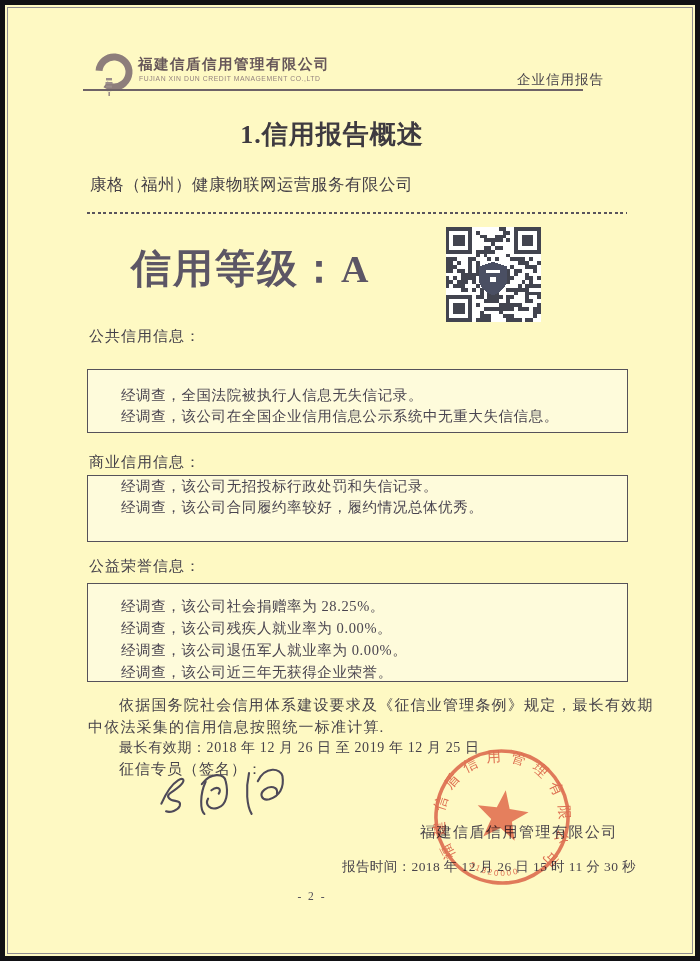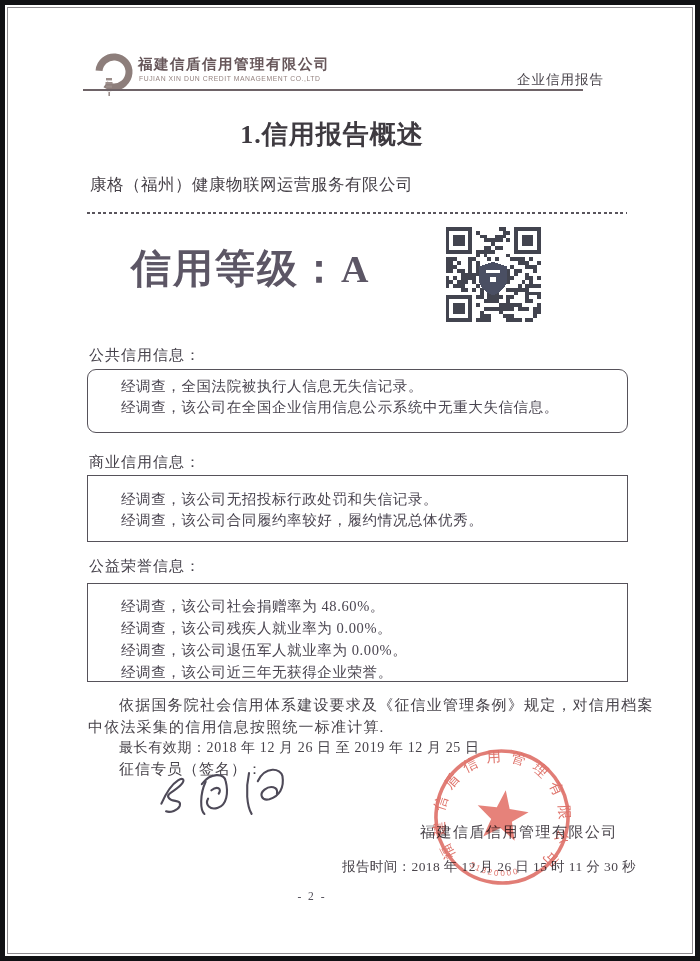--- a/index.html
+++ b/index.html
@@ -1,18 +1,18 @@
 <!DOCTYPE html>
 <html><head>
 <meta charset="utf-8">
 <style>
   html,body{margin:0;padding:0;background:#e8e8e8;}
   .page{
     position:relative; width:700px; height:961px; margin:0 auto;
-    background:#ffffff; box-sizing:border-box;
+    background:#fef9c3; box-sizing:border-box;
     border:5px solid #111114;
     font-family:"Liberation Serif","DejaVu Serif",serif;
     color:#47434a; overflow:hidden;
   }
   .inner-frame{
     position:absolute; left:2px; top:2px; right:2px; bottom:2px;
     border:1px solid #8f8c90; pointer-events:none;
   }
   
   .logo{position:absolute; left:84px; top:46px; width:48px; height:50px;}
@@ -47,28 +47,28 @@
     background:repeating-linear-gradient(90deg,#59555c 0 3px,transparent 3px 5.5px);
   }
   .rating{
     position:absolute; left:126px; top:236px; font-size:40px; font-weight:600;
     letter-spacing:2px; color:#5c5665;
   }
   .rating .grade{font-size:38px; letter-spacing:0; font-weight:600;}
   .qr{position:absolute; left:438px; top:222px; width:100px; height:95px;}
   
   .sec-label{position:absolute; left:84px; font-size:15px; letter-spacing:1px; color:#45414a;}
-  .sec-label.s0{top:341px;text-align:right;} .sec-label.s1{top:448px;font-family:Liberation Mono, monospace;} .sec-label.s2{top:552px;}
+  .sec-label.s0{top:322px;text-align:right;} .sec-label.s1{top:448px;font-family:Liberation Mono, monospace;} .sec-label.s2{top:552px;}
   .sec-box{
     position:absolute; left:82px; width:541px; box-sizing:border-box;
     border:1px solid #56525a; background:rgba(255,255,255,.4);
     padding-left:33px; font-size:14.5px; letter-spacing:.6px; color:#4a4550;
   }
-  .sec-box.b0{top:364px; height:64px; padding-top:6px; line-height:21px;border-radius:9px;}
-  .sec-box.b1{top:470px; height:67px; padding-top:13px; line-height:21px;}
+  .sec-box.b0{top:364px; height:64px; padding-top:15px; line-height:21px;}
+  .sec-box.b1{top:470px; height:67px; line-height:21px;}
   .sec-box.b2{top:578px; height:99px; padding-top:11px; line-height:22px;}
   
   .basis-1{position:absolute; left:114px; top:691px; font-size:15px; letter-spacing:1.2px;}
   .basis-2{position:absolute; left:83px;  top:713px; font-size:15px; letter-spacing:1.2px;}
   .validity{position:absolute; left:114px; top:734px; font-size:14px; letter-spacing:.6px;}
   .sign-label{position:absolute; left:114px; top:755px; font-size:15px; letter-spacing:1px;}
   .signature{position:absolute; left:148px; top:756px; width:175px; height:72px;}
   .issuer{
     position:absolute; left:415px; top:818px; font-size:15px; letter-spacing:1.5px;
     color:#4b464d; z-index:1;
@@ -323,27 +323,27 @@
   </div>
 
   <div class="sec-label s1">商业信用信息：</div>
   <div class="sec-box b1">
     <div>经调查，该公司无招投标行政处罚和失信记录。</div>
     <div>经调查，该公司合同履约率较好，履约情况总体优秀。</div>
   </div>
 
   <div class="sec-label s2">公益荣誉信息：</div>
   <div class="sec-box b2">
-    <div>经调查，该公司社会捐赠率为 48.60%。</div>
+    <div>经调查，该公司社会捐赠率为 28.25%。</div>
     <div>经调查，该公司残疾人就业率为 0.00%。</div>
     <div>经调查，该公司退伍军人就业率为 0.00%。</div>
     <div>经调查，该公司近三年无获得企业荣誉。</div>
   </div>
 
-  <div class="basis-1">依据国务院社会信用体系建设要求及《征信业管理条例》规定，对信用档案</div>
+  <div class="basis-1">依据国务院社会信用体系建设要求及《征信业管理条例》规定，最长有效期</div>
   <div class="basis-2">中依法采集的信用信息按照统一标准计算.</div>
   <div class="validity">最长有效期：2018 年 12 月 26 日  至  2019 年 12 月 25 日</div>
   <div class="sign-label">征信专员（签名）：</div>
 
   <svg class="signature" viewBox="0 0 175 72">
     <g fill="none" stroke="#4e4a58" stroke-width="2.1" stroke-linecap="round" transform="rotate(-5 85 35)">
       <path d="M8,36 C22,10 36,10 31,17 C26,24 12,26 16,31 C19,36 29,33 26,40 C24,44 16,46 12,44"></path>
       <path d="M54,18 C47,30 46,46 50,50"></path>
       <path d="M50,20 C60,9 73,11 74,19 C76,31 73,43 64,45 C56,47 51,41 55,35"></path>
       <path d="M59,27 C65,23 70,26 66,31"></path>

